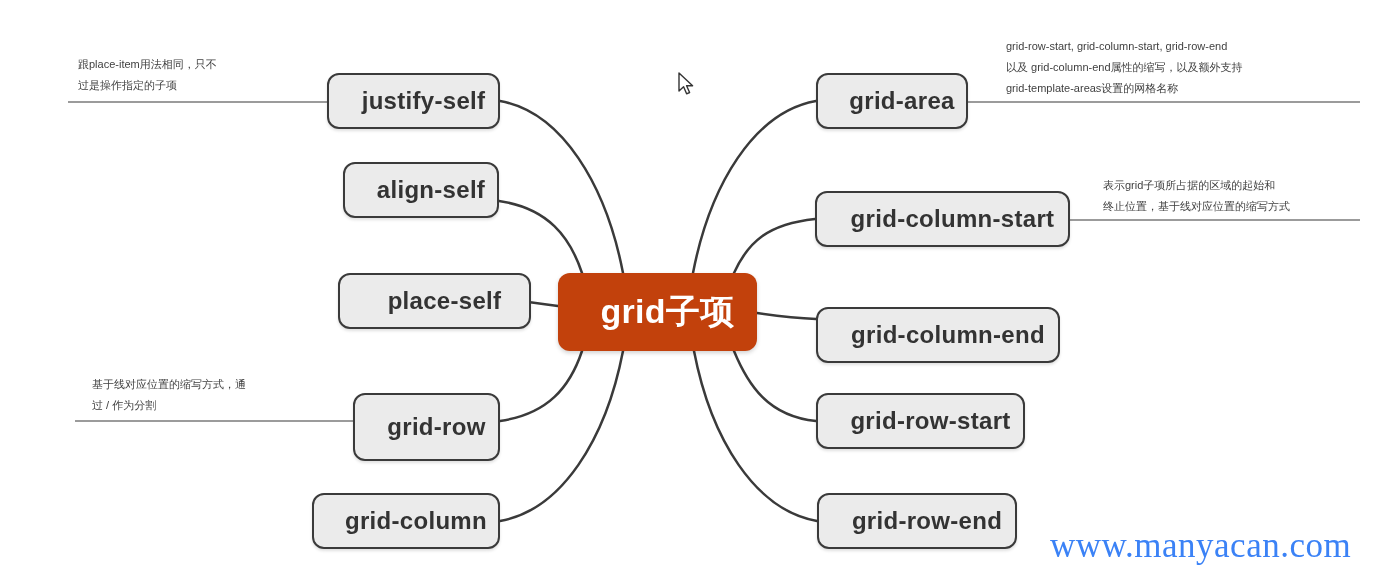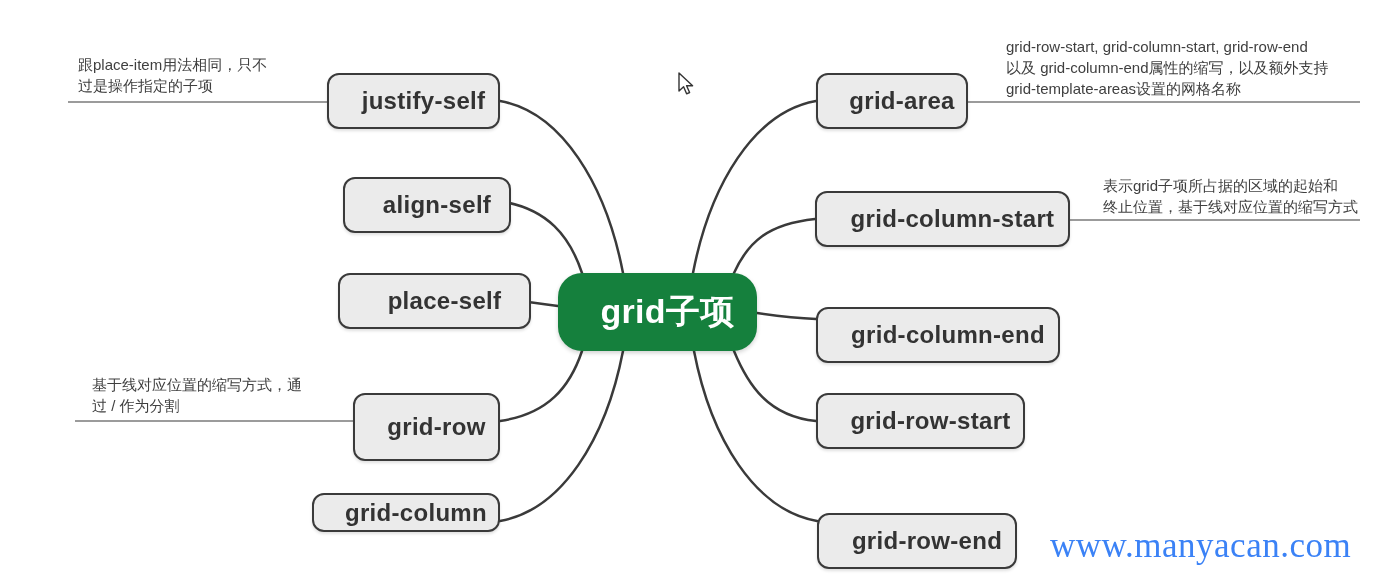--- a/index.html
+++ b/index.html
@@ -26,45 +26,45 @@
     font-size: 24px;
     font-weight: 600;
     color: #333333;
     letter-spacing: 0.3px;
     box-shadow: 0 2px 3px rgba(0,0,0,0.12);
     white-space: nowrap;
     cursor: default;
     padding-left: 20px;
   }
   .node.root {
-    background: #15803d;
+    background: #c2410c;
     border: none;
     color: #ffffff;
     font-size: 34px;
     font-weight: bold;
-    border-radius: 24px;
+    border-radius: 12px;
     box-shadow: 0 2px 4px rgba(0,0,0,0.18);
   }
 
   
   #n-justify-self     { left: 327px; top:  73px; width: 173px; height: 56px; }
-  #n-align-self       { left: 343px; top: 177px; width: 168px; height: 56px; }
+  #n-align-self       { left: 343px; top: 162px; width: 156px; height: 56px; }
   #n-place-self       { left: 338px; top: 273px; width: 193px; height: 56px; }
   #n-grid-row         { left: 353px; top: 393px; width: 147px; height: 68px; }
-  #n-grid-column      { left: 312px; top: 493px; width: 188px; height: 39px; text-align: right; }
+  #n-grid-column      { left: 312px; top: 493px; width: 188px; height: 56px; text-align: right; }
   #n-root             { left: 558px; top: 273px; width: 199px; height: 78px; }
   #n-grid-area        { left: 816px; top:  73px; width: 152px; height: 56px; }
   #n-grid-column-start{ left: 815px; top: 191px; width: 255px; height: 56px; }
   #n-grid-column-end  { left: 816px; top: 307px; width: 244px; height: 56px; }
   #n-grid-row-start   { left: 816px; top: 393px; width: 209px; height: 56px; }
-  #n-grid-row-end     { left: 817px; top: 493px; width: 200px; height: 56px; margin-top: 20px; }
+  #n-grid-row-end     { left: 817px; top: 493px; width: 200px; height: 56px; }
 
   .note {
     position: absolute;
-    font-size: 15px;
+    font-size: 11px;
     line-height: 21px;
     color: #3f3f3f;
     white-space: nowrap;
     cursor: default;
   }
   #note-justify-self     { left:   78px; top:  54px; }
   #note-grid-row         { left:   92px; top: 374px; }
   #note-grid-area        { left: 1006px; top:  36px; }
   #note-grid-column-start{ left: 1103px; top: 175px; }
 

